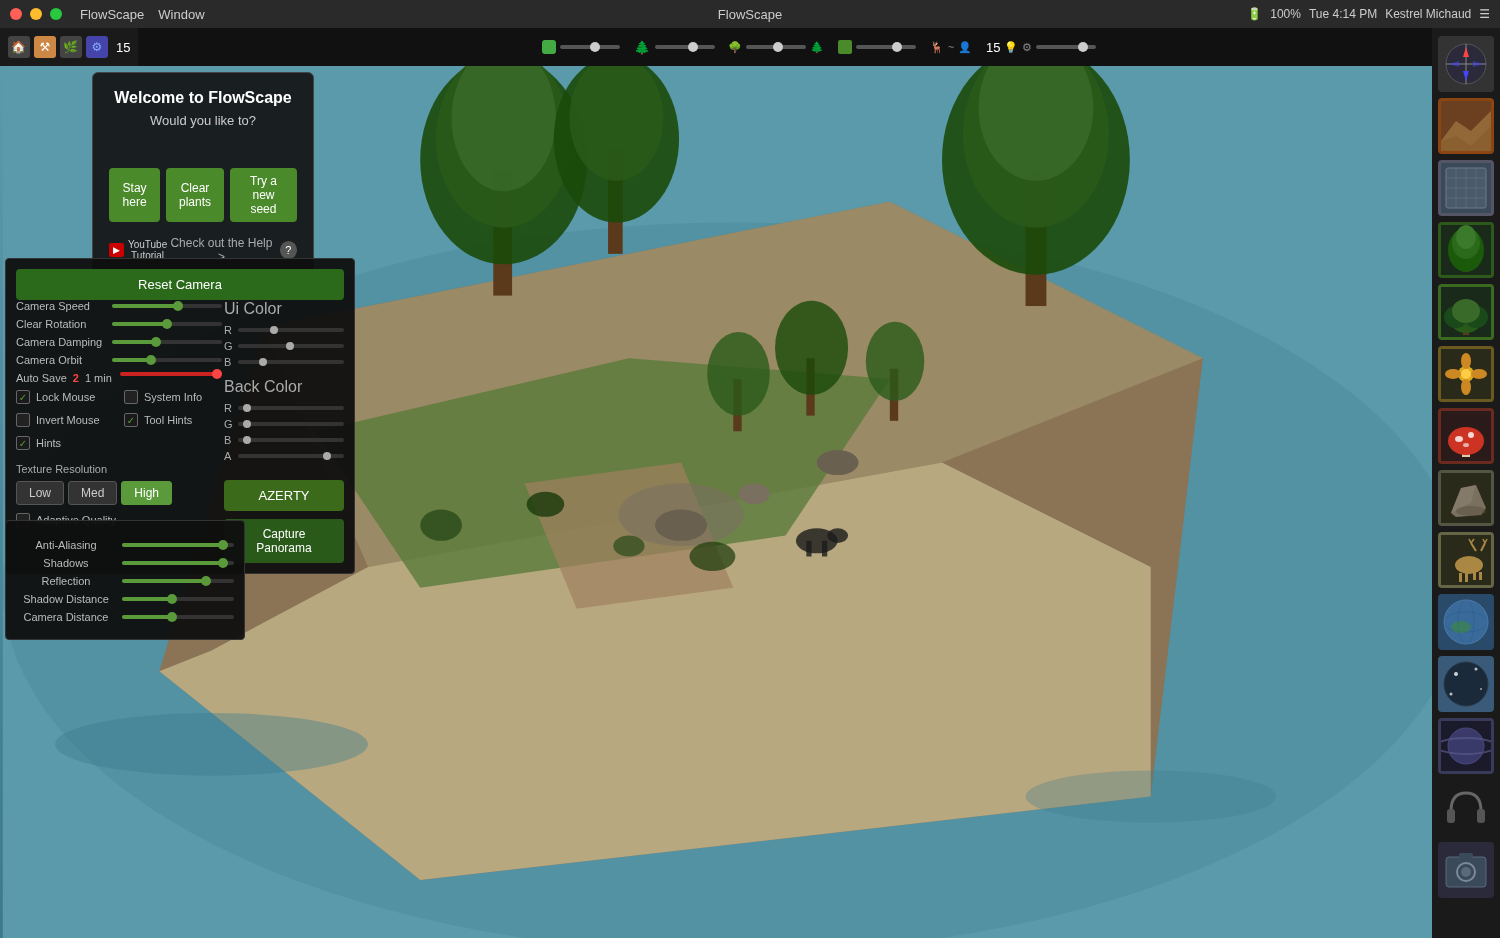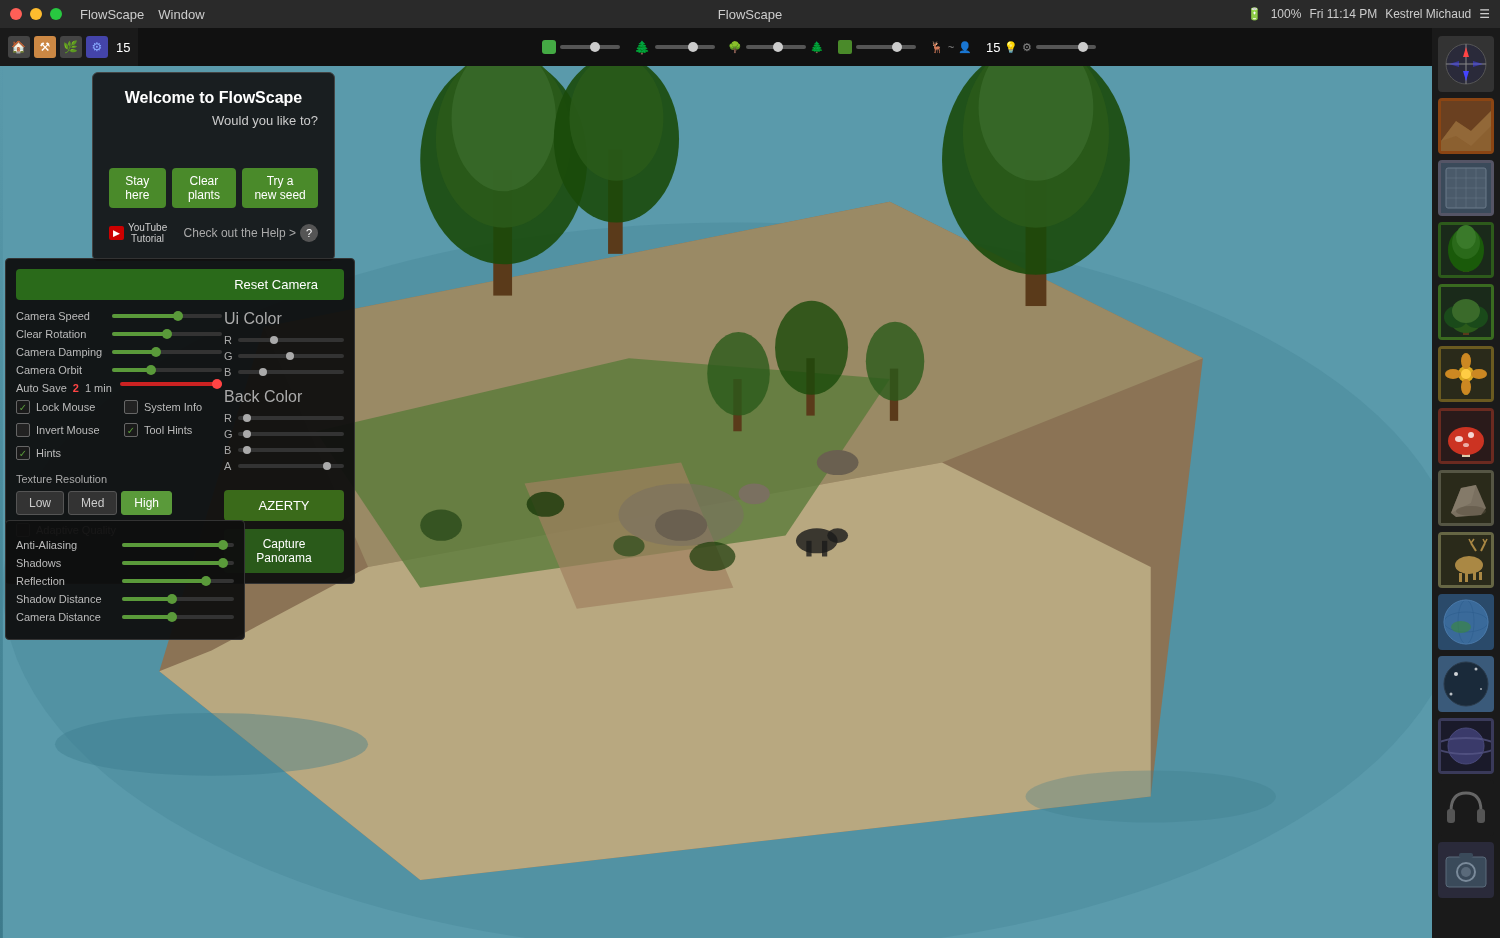--- a/index.html
+++ b/index.html
@@ -182,39 +182,38 @@
     .si-deer { background: #664; }
     .si-globe1 { background: #2a4a6a; }
     .si-globe2 { background: #3a5a7a; }
     .si-planet { background: #3a3a5a; }
 
     
     #welcome-panel {
       position: absolute;
       top: 72px;
       left: 92px;
-      width: 243px;
+      width: 222px;
       background: rgba(20,20,20,0.92);
       border: 1px solid #444;
       border-radius: 6px;
       padding: 16px;
       z-index: 200;
       color: #ddd;
       text-align: center;
     }
     #welcome-panel h2 {
       font-size: 16px;
       margin-bottom: 6px;
       color: #fff;
     }
     #welcome-panel p {
       font-size: 13px;
       margin-bottom: 14px;
       color: #ccc;
-      text-align: right;
     }
     .welcome-buttons {
       display: flex;
       gap: 6px;
       justify-content: center;
       margin-bottom: 14px;
       margin-top: 40px;
     }
     .btn-green {
       background: #4a8a2a;
@@ -321,22 +320,20 @@
 
     .reset-camera-btn {
       background: #2a6a1a;
       color: #fff;
       border: none;
       border-radius: 4px;
       padding: 8px 26px;
       font-size: 13px;
       cursor: pointer;
       width: 100%;
-      margin-bottom: 10px;
-      text-align: right;
     }
 
     .settings-two-col {
       display: flex;
       gap: 2px;
     }
     .settings-left { flex: 1; }
     .settings-right { width: 120px; }
 
     .setting-row {
@@ -512,21 +509,21 @@
     .tex-btn.active { background: #5a9a3a; color: #fff; border-color: #5a9a3a; }
 
     
     .bottom-sliders { margin-top: 8px; }
     .bottom-slider-row {
       display: flex;
       align-items: center;
       margin-bottom: 6px;
       gap: 6px;
     }
-    .bslider-label { font-size: 11px; color: #bbb; min-width: 100px; }
+    .bslider-label { font-size: 11px; color: #bbb; min-width: 100px; text-align: center; }
     .bslider-track {
       flex: 1;
       height: 4px;
       background: #333;
       border-radius: 2px;
       position: relative;
     }
     .bslider-fill {
       height: 100%;
       background: #5a9a3a;
@@ -577,21 +574,21 @@
     <span class="traffic-light tl-max"></span>
     <span id="titlebar-app">FlowScape</span>
     <div id="titlebar-menu">
       <span>Window</span>
     </div>
   </div>
   <div id="titlebar-center">FlowScape</div>
   <div id="titlebar-right">
     <span>🔋</span>
     <span>100%</span>
-    <span>Fri 11:14 PM</span>
+    <span>Tue 4:14 PM</span>
     <span>Kestrel Michaud</span>
     <span>☰</span>
   </div>
 </div>
 
 <div id="top-toolbar" style="top:28px;">
   <div id="toolbar-left">
     <div class="toolbar-icon-sm">🏠</div>
     <div class="toolbar-icon-sm" style="background:#c84;color:#fff;">⚒</div>
     <div class="toolbar-icon-sm" style="background:#444;">🌿</div>

